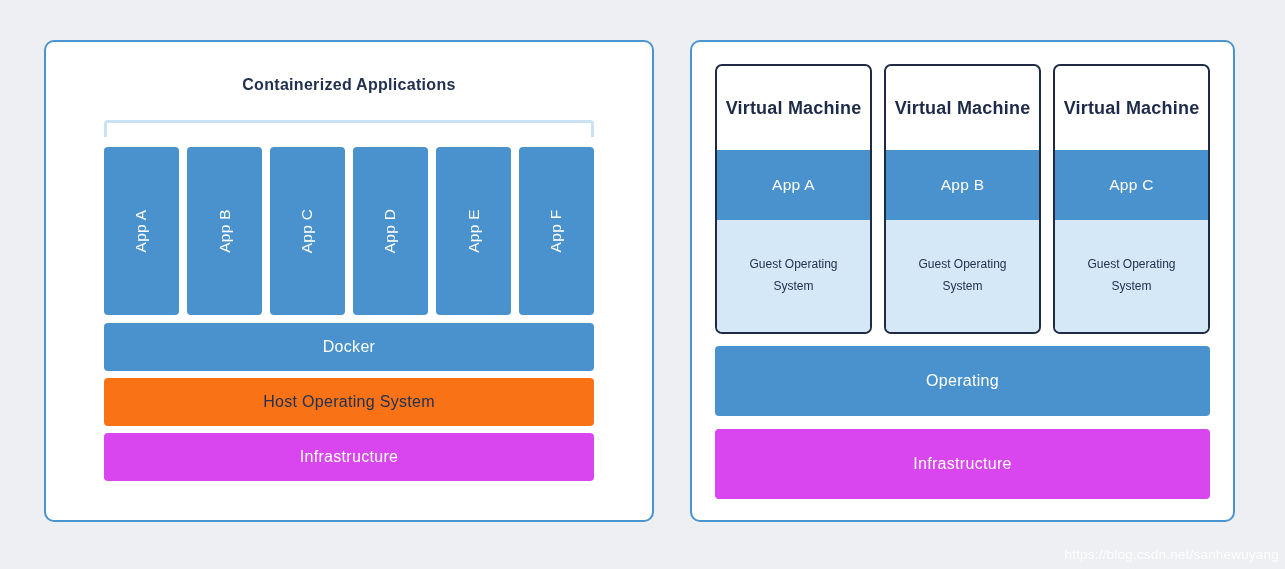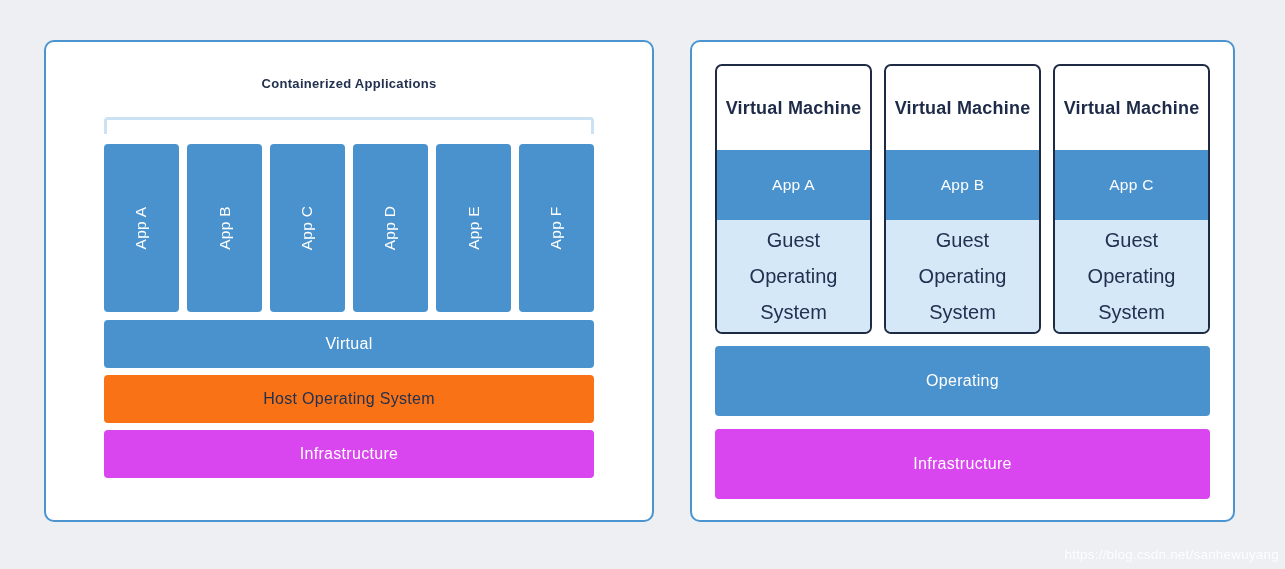--- a/index.html
+++ b/index.html
@@ -23,21 +23,21 @@
     padding: 34px 58px 0;
   }
   .panel-right {
     left: 690px; width: 545px; height: 482px;
     padding: 22px 23px 0;
   }
   .panel-title {
     margin: 0 0 26px;
     text-align: center;
     color: #22314f;
-    font-size: 13px;
+    font-size: 16px;
     font-weight: 600;
     letter-spacing: 0.3px;
   }
   .bracket {
     height: 14px;
     border: 3px solid #cbe2f4;
     border-bottom: none;
     border-radius: 4px 4px 0 0;
     margin-bottom: 10px;
   }
@@ -116,21 +116,21 @@
     letter-spacing: 0.3px;
   }
   .vm-os {
     flex: 1;
     background: #d4e8f8;
     color: #22314f;
     display: flex;
     align-items: center;
     justify-content: center;
     text-align: center;
-    font-size: 20px;
+    font-size: 12px;
     line-height: 1.8;
     padding: 0 26px;
   }
   .watermark {
     position: absolute;
     right: 6px;
     bottom: 7px;
     font-size: 13.5px;
     color: rgba(255, 255, 255, 0.88);
     letter-spacing: 0.2px;
@@ -155,21 +155,21 @@
     <div class="app-col">
         <span>App D</span>
       </div>
     <div class="app-col">
         <span>App E</span>
       </div>
     <div class="app-col">
         <span>App F</span>
       </div>
   </div>
-  <div class="layer layer-blue">Virtual</div>
+  <div class="layer layer-blue">Docker</div>
   <div class="layer layer-lightblue">Host Operating System</div>
   <div class="layer layer-green">Infrastructure</div>
 </section>
 
 <section class="panel panel-right">
   <div class="vm-row">
     <div class="vm-card">
       <div class="vm-header">Virtual Machine</div>
       <div class="vm-app">App A</div>
       <div class="vm-os">Guest Operating System</div>

